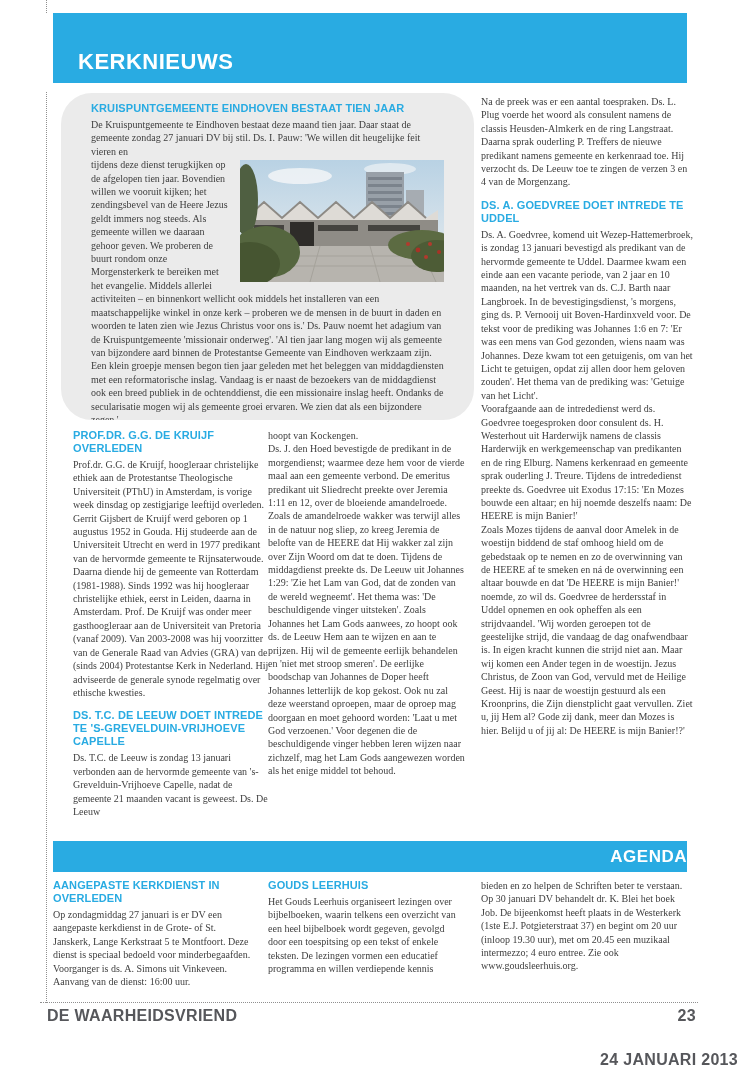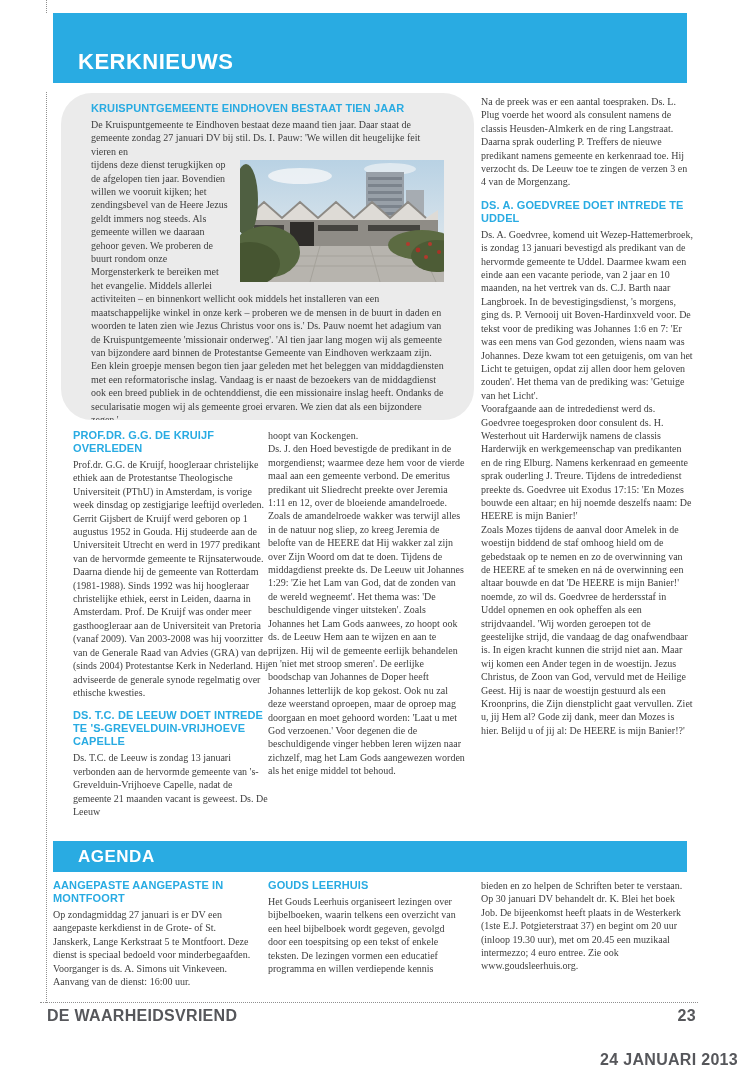--- a/index.html
+++ b/index.html
@@ -5,21 +5,21 @@
   html,body{margin:0;padding:0;background:#fff;}
   .page{position:relative;width:738px;height:1068px;background:#ffffff;overflow:hidden;
         font-family:"Liberation Serif",serif;color:#404040;}
 
   
   .banner{position:absolute;background:#29abe2;display:flex;align-items:flex-end;box-sizing:border-box;}
   .banner .banner-title{color:#ffffff;font-family:"Liberation Sans",sans-serif;font-weight:bold;
         margin:0;letter-spacing:.5px;line-height:1;}
   #banner-kerknieuws{left:53px;top:13px;width:634px;height:70px;padding:0 0 10px 25px;}
   #banner-kerknieuws .banner-title{font-size:22px;}
-  #banner-agenda{left:53px;top:841px;width:634px;height:31px;padding:4px 0 7px 25px;}
+  #banner-agenda{left:53px;top:841px;width:634px;height:31px;padding:4px 0 7px 25px;justify-content:flex-end;}
   #banner-agenda .banner-title{font-size:17px;}
 
   
   .vtick{position:absolute;left:46px;top:0;height:13px;border-left:1px dotted #8f8f8f;}
   .vline{position:absolute;left:46px;top:92px;height:911px;border-left:1px dotted #8f8f8f;}
   .hline{position:absolute;left:40px;top:1002px;width:658px;border-top:1px dotted #8f8f8f;}
 
   
   .headline{font-family:"Liberation Sans",sans-serif;font-weight:bold;font-size:11px;line-height:13px;
         color:#29abe2;margin:0 0 3px 0;letter-spacing:.1px;}
@@ -133,21 +133,21 @@
       <p class="body">Voorafgaande aan de intrededienst werd ds. Goedvree toegesproken door consulent ds. H. Westerhout uit Harderwijk namens de classis Harderwijk en werkgemeenschap van predikanten en de ring Elburg. Namens kerkenraad en gemeente sprak ouderling J. Treure. Tijdens de intrededienst preekte ds. Goedvree uit Exodus 17:15: 'En Mozes bouwde een altaar; en hij noemde deszelfs naam: De HEERE is mijn Banier!'</p>
       <p class="body">Zoals Mozes tijdens de aanval door Amelek in de woestijn biddend de staf omhoog hield om de gebedstaak op te nemen en zo de overwinning van de HEERE af te smeken en ná de overwinning een altaar bouwde en dat 'De HEERE is mijn Banier!' noemde, zo wil ds. Goedvree de herdersstaf in Uddel opnemen en ook opheffen als een strijdvaandel. 'Wij worden geroepen tot de geestelijke strijd, die vandaag de dag onafwendbaar is. In eigen kracht kunnen die strijd niet aan. Maar wij komen een Ander tegen in de woestijn. Jezus Christus, de Zoon van God, vervuld met de Heilige Geest. Hij is naar de woestijn gestuurd als een Kroonprins, die Zijn dienstplicht gaat vervullen. Ziet u, jij Hem al? Gode zij dank, meer dan Mozes is hier. Belijd u of jij al: De HEERE is mijn Banier!?'</p>
     </article>
   </section>
 
   <header class="banner" id="banner-agenda">
     <h1 class="banner-title">AGENDA</h1>
   </header>
 
   <section class="agenda-col" id="agenda-col-1">
-    <h2 class="headline">AANGEPASTE AANGEPASTE IN MONTFOORT</h2>
+    <h2 class="headline">AANGEPASTE KERKDIENST IN OVERLEDEN</h2>
     <p class="body">Op zondagmiddag 27 januari is er DV een aangepaste kerkdienst in de Grote- of St. Janskerk, Lange Kerkstraat 5 te Montfoort. Deze dienst is speciaal bedoeld voor minderbegaafden. Voorganger is ds. A. Simons uit Vinkeveen. Aanvang van de dienst: 16:00 uur.</p>
   </section>
 
   <section class="agenda-col" id="agenda-col-2">
     <h2 class="headline">GOUDS LEERHUIS</h2>
     <p class="body">Het Gouds Leerhuis organiseert lezingen over bijbelboeken, waarin telkens een overzicht van een heel bijbelboek wordt gegeven, gevolgd door een toespitsing op een tekst of enkele teksten. De lezingen vormen een educatief programma en willen verdiepende kennis</p>
   </section>
 
   <section class="agenda-col" id="agenda-col-3">
     <p class="body">bieden en zo helpen de Schriften beter te verstaan. Op 30 januari DV behandelt dr. K. Blei het boek Job. De bijeenkomst heeft plaats in de Westerkerk (1ste E.J. Potgieterstraat 37) en begint om 20 uur (inloop 19.30 uur), met om 20.45 een muzikaal intermezzo; 4 euro entree. Zie ook www.goudsleerhuis.org.</p>

